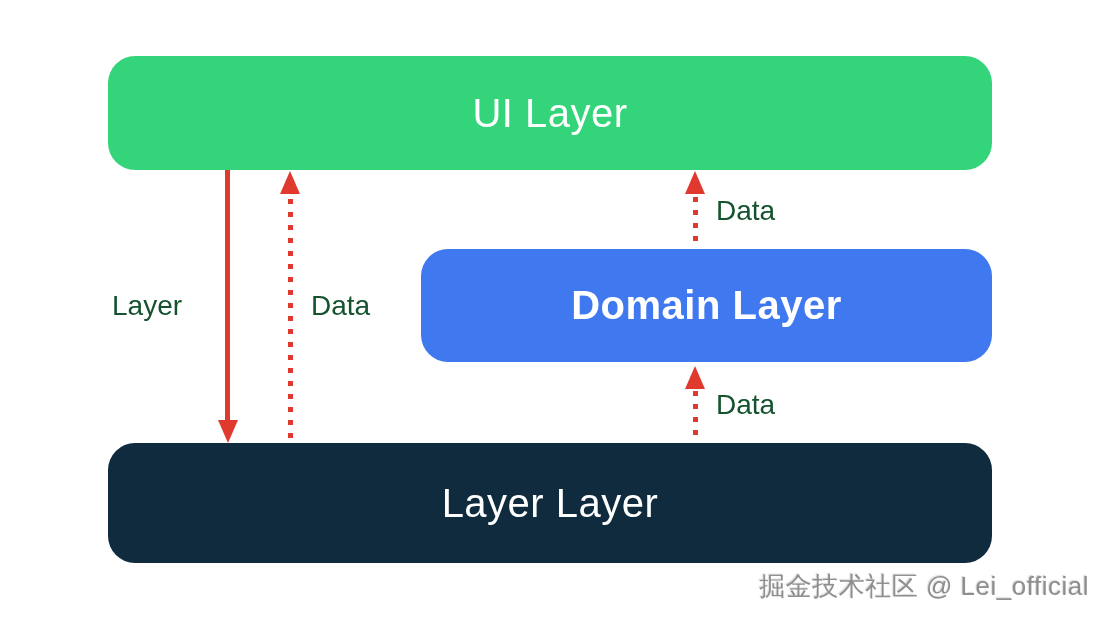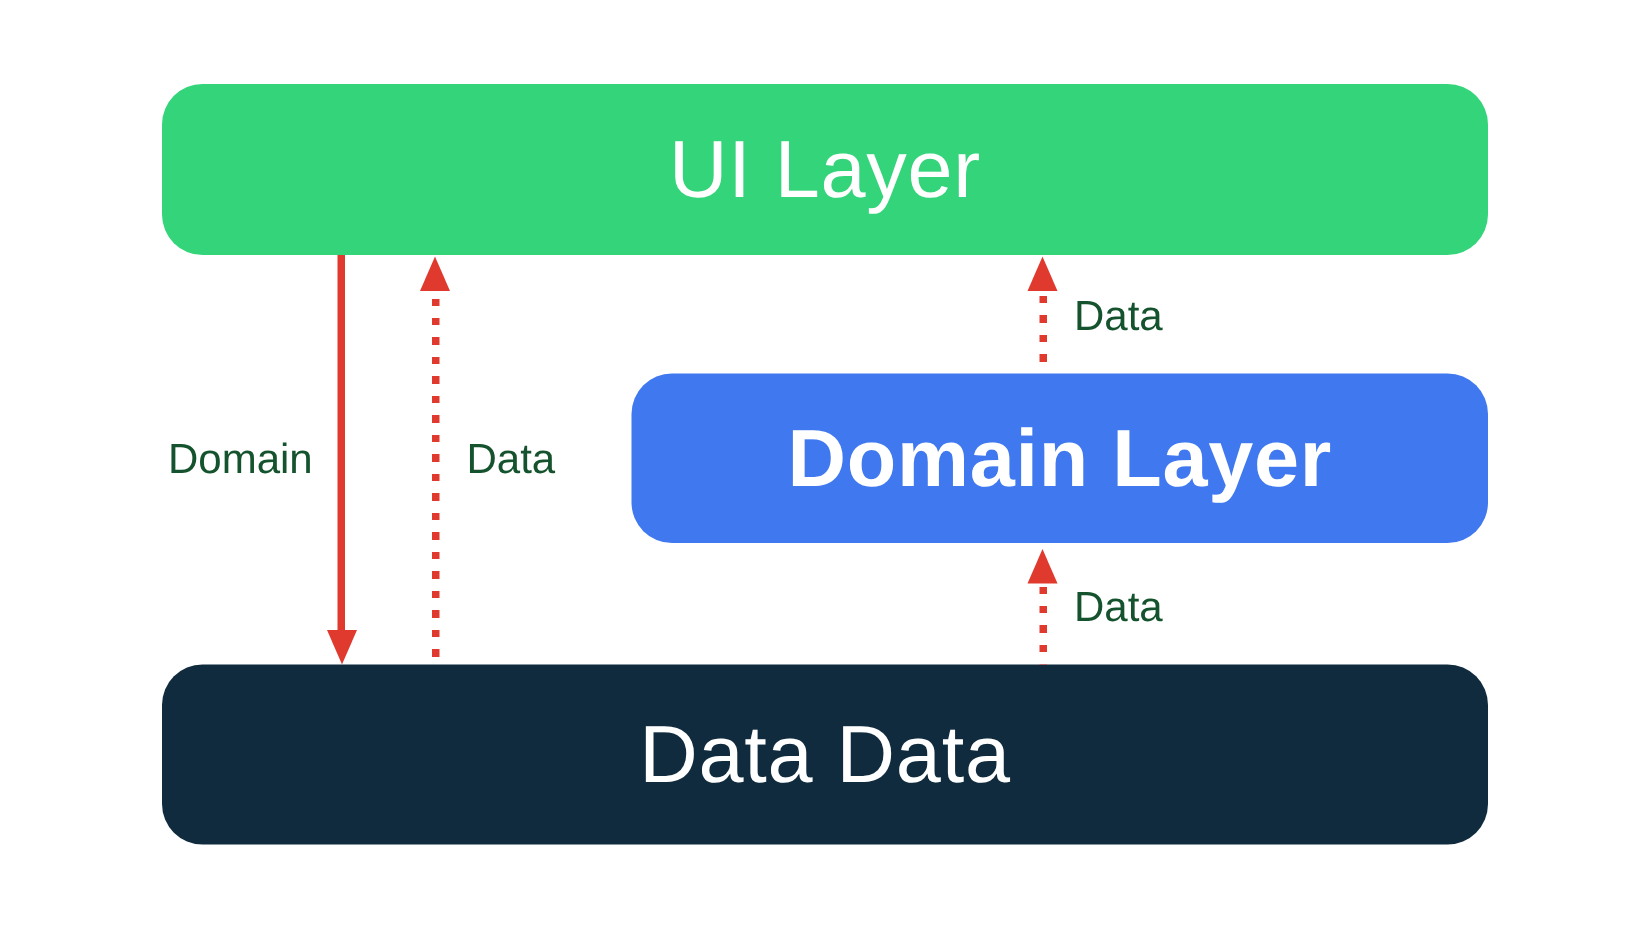--- a/index.html
+++ b/index.html
@@ -17,21 +17,21 @@
   }
 
   
   .layer-box {
     position: absolute;
     border-radius: 27px;
     display: flex;
     align-items: center;
     justify-content: center;
     color: #ffffff;
-    font-size: 54px;
+    font-size: 40px;
     font-weight: 400;
     letter-spacing: 0.5px;
     white-space: nowrap;
   }
   .box-ui {
     left: 108px; top: 56px;
     width: 884px; height: 114px;
     background: #34d57a;
   }
   .box-domain {
@@ -115,33 +115,34 @@
 
   <div class="layer-box box-ui">
     <span>UI Layer</span>
   </div>
 
   <div class="layer-box box-domain">
     <span>Domain Layer</span>
   </div>
 
   <div class="layer-box box-data">
-    <span>Data Data</span>
+    <span>Layer Layer</span>
   </div>
 
   <div id="events-line" class="vline-solid"></div>
   <div id="events-head" class="head head-down"></div>
-  <div id="events-label" class="arrow-label">Domain</div>
+  <div id="events-label" class="arrow-label">Layer</div>
 
   <div id="data-left-line" class="vline-dotted"></div>
   <div id="data-left-head" class="head head-up"></div>
   <div id="data-left-label" class="arrow-label">Data</div>
 
   <div id="data-tr-line" class="vline-dotted"></div>
   <div id="data-tr-head" class="head head-up"></div>
   <div id="data-tr-label" class="arrow-label">Data</div>
 
   <div id="data-br-line" class="vline-dotted"></div>
   <div id="data-br-head" class="head head-up"></div>
   <div id="data-br-label" class="arrow-label">Data</div>
 
+  <div class="watermark">掘金技术社区 @ Lei_official</div>
 
 </div>
 
 </body></html>

